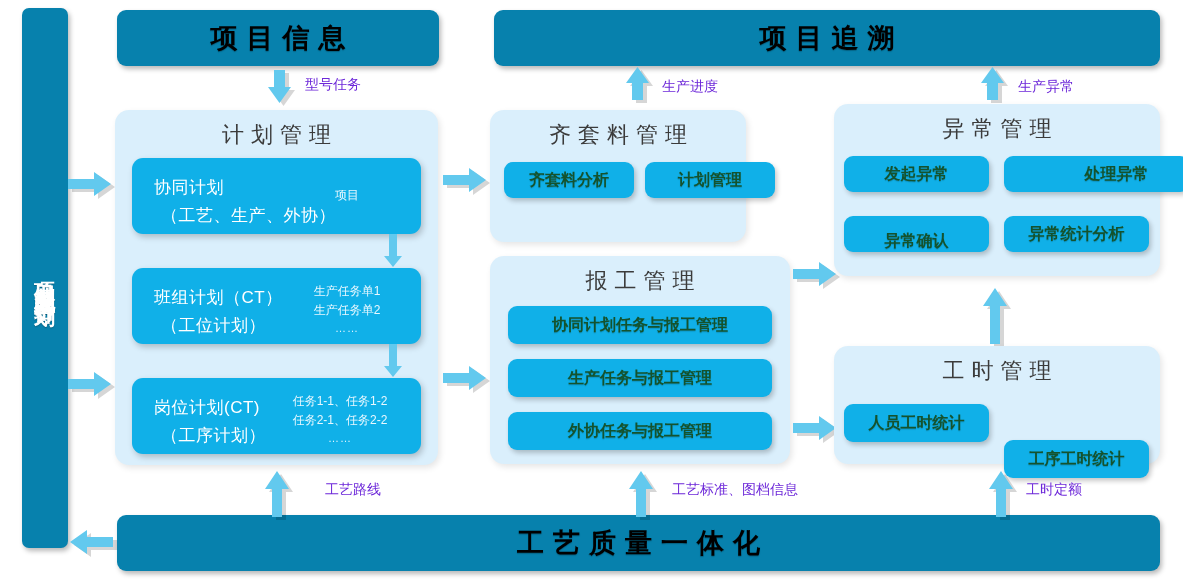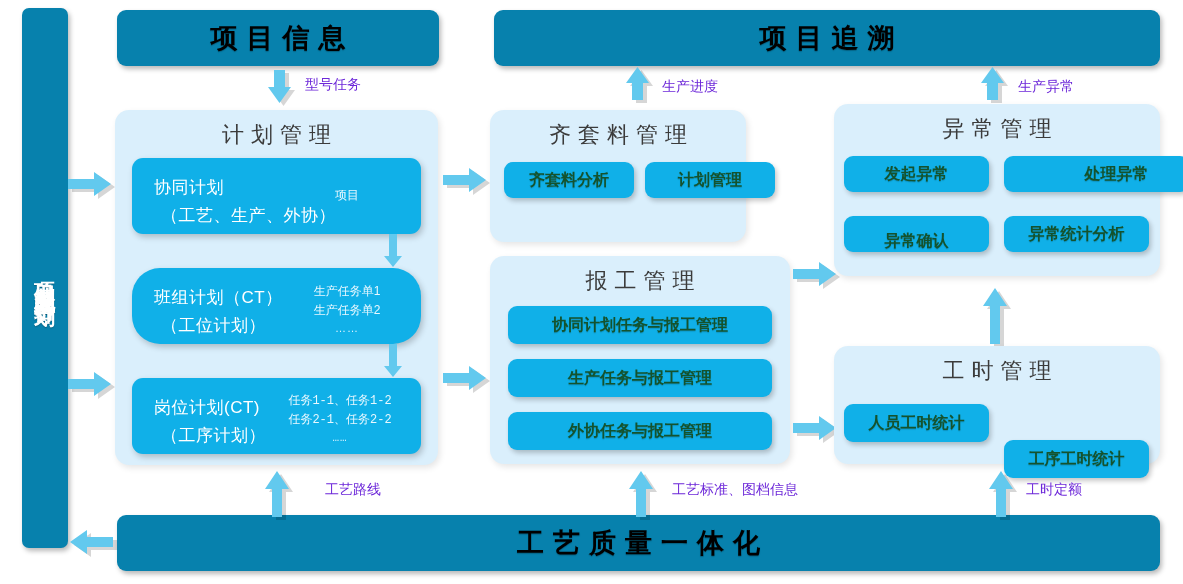--- a/index.html
+++ b/index.html
@@ -155,40 +155,40 @@
         <div>项目</div>
       </div>
     </div>
 
     <div class="arrow" style="left:267px;top:124px;">
       <svg width="22" height="34" viewBox="0 0 22 34">
         <path class="afill" d="M7 0 h8 v22 h5 L11 33 L2 22 h5 z"></path>
       </svg>
     </div>
 
-    <div class="planbox" style="left:17px;top:158px;width:289px;height:76px;border-radius:28px;">
+    <div class="planbox" style="left:17px;top:158px;width:289px;height:76px;">
       <div class="l1">班组计划（CT）</div>
       <div class="l2">（工位计划）</div>
       <div class="side">
         <div>生产任务单1</div>
         <div>生产任务单2</div>
         <div class="dots">……</div>
       </div>
     </div>
 
     <div class="arrow" style="left:267px;top:234px;">
       <svg width="22" height="34" viewBox="0 0 22 34">
         <path class="afill" d="M7 0 h8 v22 h5 L11 33 L2 22 h5 z"></path>
       </svg>
     </div>
 
     <div class="planbox" style="left:17px;top:268px;width:289px;height:76px;">
       <div class="l1">岗位计划(CT)</div>
       <div class="l2">（工序计划）</div>
-      <div class="side" style="right:6px;width:150px;font-family:Liberation Mono, monospace;">
+      <div class="side" style="right:6px;width:150px;">
         <div>任务1-1、任务1-2</div>
         <div>任务2-1、任务2-2</div>
         <div class="dots">……</div>
       </div>
     </div>
   </div>
 
   <div class="arrow" style="left:68px;top:168px;">
     <svg width="46" height="34" viewBox="0 0 46 34">
       <path class="ashadow" d="M2 12 h26 V5 L45 17 L28 29 v-7 H2 z" transform="translate(2,2)"></path>

